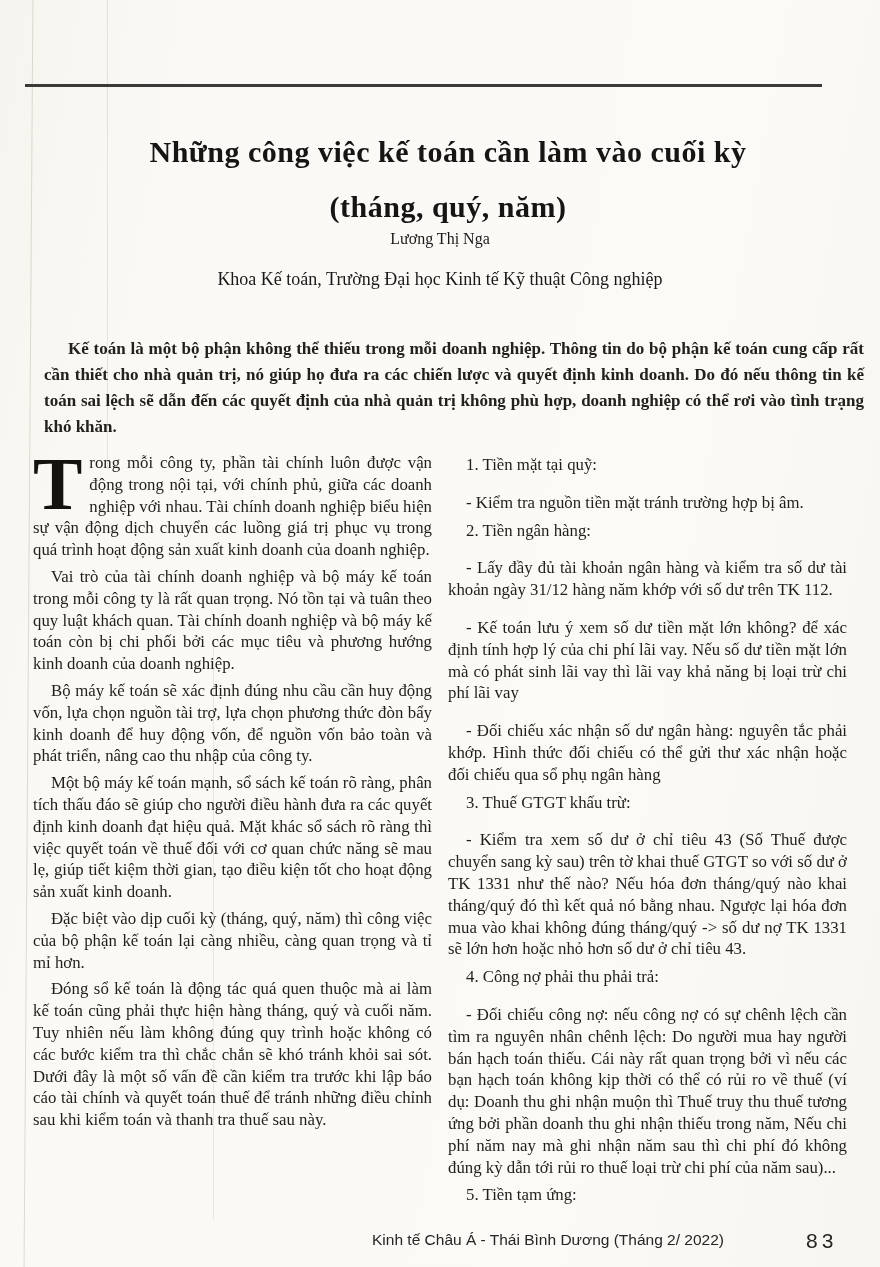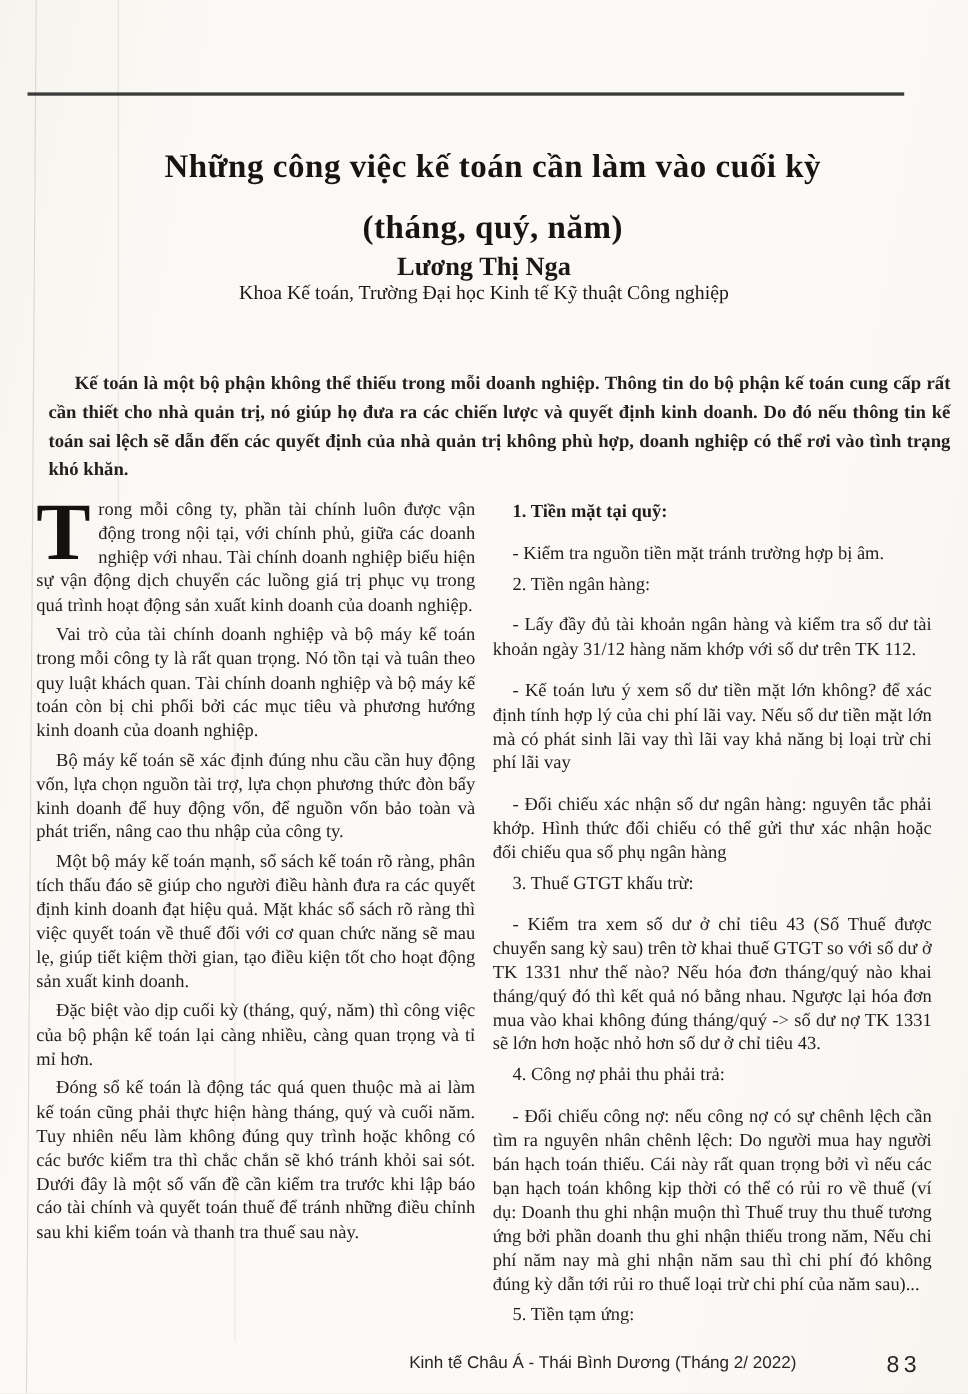--- a/index.html
+++ b/index.html
@@ -28,24 +28,24 @@
 
   .title {
     position: absolute; top: 104px; left: 0; width: 880px;
     text-align: center; font-weight: bold; font-size: 30px;
     line-height: 55px; letter-spacing: 0.5px; color: #171513;
   }
   .title span { display: block; padding-left: 16px; }
 
   .author {
     position: absolute; top: 230px; left: 0; width: 880px;
-    text-align: center; font-weight: bold; font-size: 24px; color: #1b1917;
+    text-align: center; font-weight: normal; font-size: 16px; color: #1b1917;
   }
   .affiliation {
-    position: absolute; top: 256px; left: 0; width: 880px;
+    position: absolute; top: 269px; left: 0; width: 880px;
     text-align: center; font-size: 18px; color: #1b1917;
   }
 
   .abstract {
     position: absolute; top: 322px; left: 30px; width: 820px;
     margin: 14px; font-weight: bold; font-size: 17px; line-height: 26px;
     text-align: justify; text-indent: 24px; color: #23211e;
   }
 
   .columns {
@@ -65,21 +65,21 @@
 
   .dropcap {
     float: left;
     font-size: 74px; line-height: 58px;
     font-weight: bold;
     padding: 3px 7px 0 0;
     color: #14120f;
   }
 
   .item-heading { text-indent: 18px; text-align: left; margin-top: 6px; }
-  .item-heading:first-child { margin-top: 2px; font-weight: bold; }
+  .item-heading:first-child { margin-top: 2px; }
   .item-bullet { text-indent: 18px; margin-top: 16px; }
 
   .footer {
     position: absolute; top: 1231px; left: 0; width: 767px; height: 30px;
     font-family: "Liberation Sans", "DejaVu Sans", sans-serif;
     color: #262523;
   }
   .footer-journal { position: absolute; left: 372px; top: 0; font-size: 15.5px; }
   .footer-page { position: absolute; left: 806px; top: -2px; font-size: 21px; letter-spacing: 4px; }
 </style>

